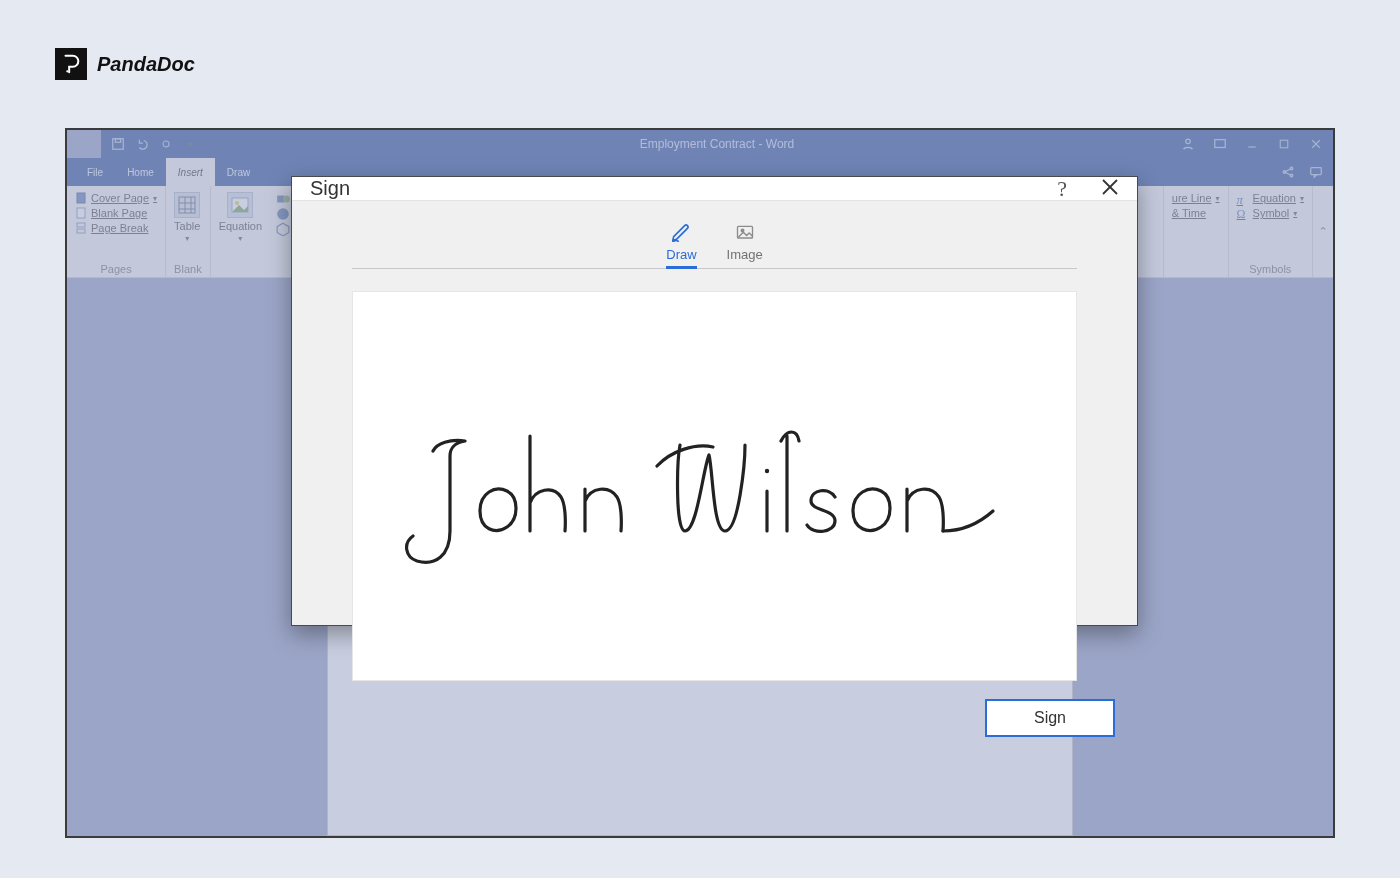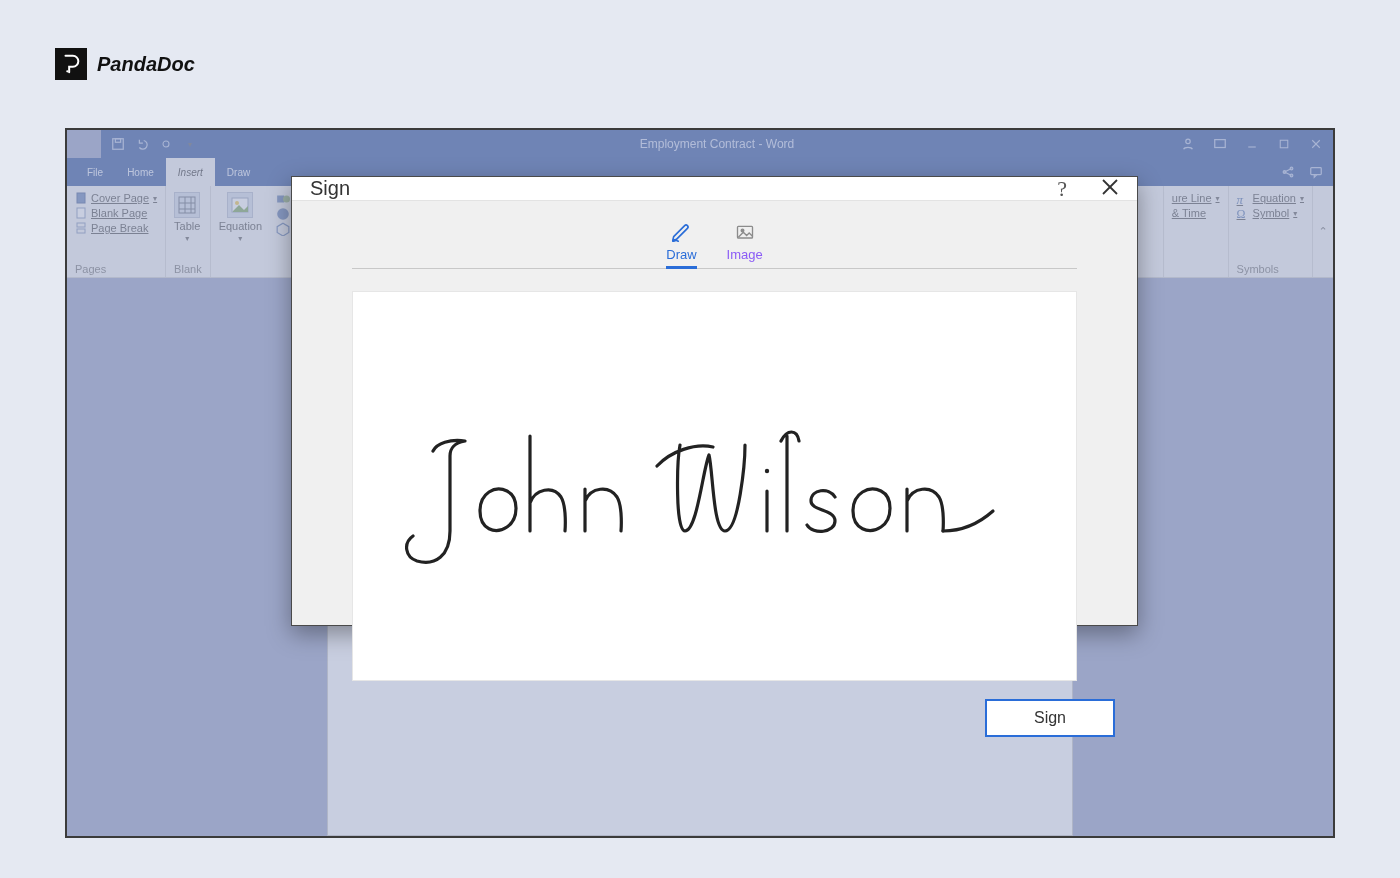--- a/index.html
+++ b/index.html
@@ -24,21 +24,21 @@
   
   .tabstrip { height:28px; background:#3a5ca0; display:flex; align-items:stretch; padding-left:8px; color:#e6ebf7; font-size:10px;}
   .tab { padding:0 12px; display:flex; align-items:center; cursor:pointer;}
   .tab.active { background:#f3f3f3; color:#404040;font-style:italic;}
   .tabstrip-right { margin-left:auto; display:flex; align-items:center; padding-right:10px; gap:14px; color:#cfd8ef;}
 
   
   .ribbon { height:92px; background:#f3f3f3; display:flex; align-items:stretch; font-size:11px; color:#444; border-bottom:1px solid #d0d0d0;}
   .rgroup { display:flex; flex-direction:column; border-right:1px solid #d8d8d8; padding:4px 8px 2px 8px;}
   .rgroup-body { display:flex; gap:10px; flex:1; align-items:flex-start;}
-  .rgroup-label { color:#7a7a7a; padding-top:2px; font-size:11px;}
+  .rgroup-label { text-align:center; color:#7a7a7a; padding-top:2px; font-size:11px;}
   .stack { display:flex; flex-direction:column; gap:3px; padding-top:2px;}
   .ritem { display:flex; align-items:center; gap:4px; white-space:nowrap; color:#555;text-decoration:underline;}
   .caret { font-size:8px; color:#666;}
   .bigbtn { display:flex; flex-direction:column; align-items:center; gap:2px; padding-top:2px; color:#555;text-align:right;}
   .bigbtn .ico { width:26px; height:26px; background:#d8dde8; border:1px solid #b8bfcf; display:flex;align-items:center;justify-content:center;}
   .ribbon-spacer { flex:1; border-right:1px solid #d8d8d8;}
   .collapse-caret { width:20px; display:flex; align-items:center; justify-content:center; color:#777;}
 
   
   .docarea { position:absolute; left:260px; right:260px; top:148px; bottom:0; background:#fff; border:1px solid #c8c8c8;}
@@ -50,21 +50,21 @@
   .dialog { position:absolute; left:224px; top:46px; width:847px; height:450px; background:#f0f0f0; border:1px solid #4a4a4a; box-shadow:0 8px 22px rgba(0,0,0,0.35); display:flex; flex-direction:column;}
   .dlg-titlebar { height:50px; background:#fff; border-bottom:1px solid #e3e3e3; display:flex; align-items:center; padding:0 18px;}
   .dlg-title { font-size:20px; color:#333; font-weight:400;}
   .dlg-titlebar .right { margin-left:auto; display:flex; gap:34px; align-items:center;}
   .dlg-help, .dlg-close { font-size:22px; color:#555; cursor:pointer; line-height:1; }
   .dlg-close svg { width:18px; height:18px; }
   .dlg-help { font-family: Georgia, serif;}
 
   .dlg-body { flex:1; padding:22px 60px 0 60px; display:flex; flex-direction:column;}
   .tabs { display:flex; justify-content:center; gap:30px; border-bottom:1px solid #c8c8c8; padding-bottom:0;}
-  .dlg-tab { display:flex; flex-direction:column; align-items:center; gap:4px; font-size:13px; color:#8b5cf6; padding-bottom:6px; cursor:pointer; position:relative;}
+  .dlg-tab { display:flex; flex-direction:column; align-items:center; gap:4px; font-size:13px; color:#737373; padding-bottom:6px; cursor:pointer; position:relative;}
   .dlg-tab.active { color:#2a6dd8;}
   .dlg-tab.active::after { content:""; position:absolute; bottom:-1px; left:0; right:0; height:3px; background:#2a6dd8;}
   .dlg-tab .ticon { width:22px; height:20px; display:flex; align-items:center; justify-content:center;}
 
   .signpad { margin-top:22px; background:#fff; height:390px; display:flex; align-items:center; justify-content:center; border:1px solid #e6e6e6;}
   .signature-svg { width:640px; height:210px;}
 
   .dlg-footer { display:flex; justify-content:flex-end; gap:18px; padding:18px 22px 20px 0;}
   .btn { width:130px; height:38px; font-size:16px; display:flex; align-items:center; justify-content:center; cursor:pointer; background:#f0f0f0; border:1px solid #bcbcbc; color:#333;}
   .btn.primary { background:#fff; border:2px solid #2a6dd8;}

